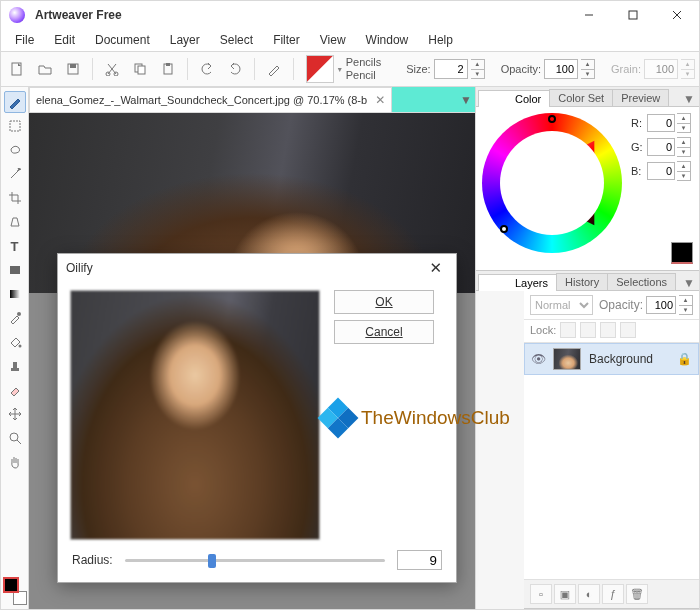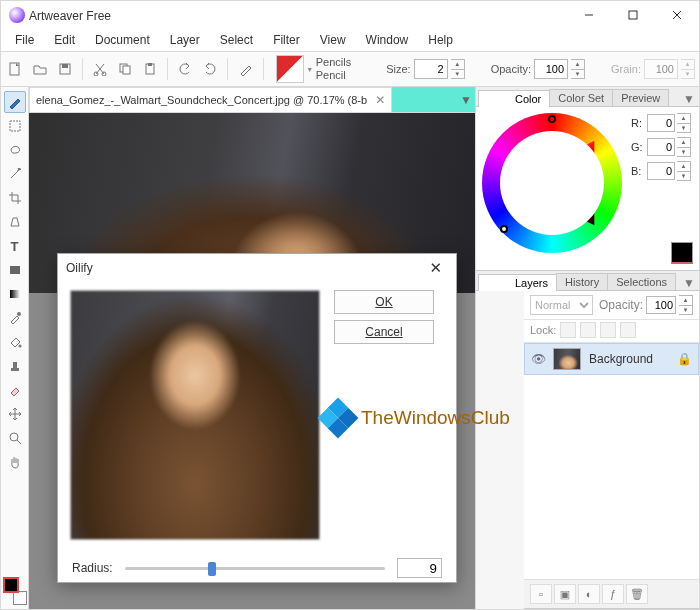--- a/index.html
+++ b/index.html
@@ -22,21 +22,21 @@
     margin: 0; width: 700px; height: 610px; overflow: hidden;
     background: var(--win-bg); border: 1px solid var(--win-border);
     font-size: 12px; color: var(--text); position: relative;
   }
   
   .titlebar {
     height: var(--titlebar-h); display: flex; align-items: center;
     padding: 0 0 0 8px; justify-content: space-between;
     border-bottom: 1px solid transparent;
   }
-  .titlebar .left { display:flex; align-items:flex-end; gap:4px; }
+  .titlebar .left { display:flex; align-items:center; gap:10px;font-weight:bold; }
   .app-icon {
     width:16px; height:16px; border-radius:50%;
     background: radial-gradient(circle at 35% 35%, #fff, #c79cff 40%, #8a4fff 70%, #4b1f8a);
   }
   .winbtns { display:flex; }
   .winbtn { width:44px; height:var(--titlebar-h); display:flex; align-items:center; justify-content:center; }
   
   .menubar { height:var(--menubar-h); display:flex; align-items:center; padding:0 6px; gap:4px;}
   .menubar span { padding:2px 8px; border-radius:2px; }
   
@@ -52,21 +52,21 @@
   }
   .tsep { width:1px; height:22px; background:#ddd; margin:0 3px;}
   .brush-group { display:flex; align-items:center; gap:4px; padding:0 4px; height:28px; border:1px solid transparent;}
   .brush-swatch { width:28px; height:28px; border:1px solid #ccc; position:relative; background:#fff;}
   .brush-swatch::after{
     content:""; position:absolute; inset:0;
     background:#db2b2b; clip-path: polygon(0 0, 100% 0, 0 100%);
   }
   .brush-labels { display:flex; flex-direction:column; line-height:13px; font-size:11px; color:#555;}
   .toolbar-spacer { flex:1; }
-  .num-field { display:flex; align-items:center; gap:3px; margin-left:22px;}
+  .num-field { display:flex; align-items:center; gap:3px; margin-left:12px;}
   .num-field label { font-size:11px; color:#555;}
   .num-field input {
     width:34px; height:20px; border:1px solid var(--input-bd);
     text-align:right; padding:0 3px; font-size:11px;
   }
   .spin { width:14px; height:20px; border:1px solid var(--input-bd); border-left:none;
     display:flex; flex-direction:column; }
   .spin div{flex:1; font-size:7px; line-height:8px; text-align:center; color:#666;}
   .spin div:first-child{border-bottom:1px solid var(--input-bd);}
   .disabled { opacity:0.45; pointer-events:none;}
@@ -194,21 +194,21 @@
       radial-gradient(ellipse 70px 84px at 50% 34%, #edcaa2 0%, #dba97c 35%, rgba(0,0,0,0) 65%),
       radial-gradient(ellipse 150px 200px at 50% 78%, #7a5231 0%, #5a3a20 45%, #3d2713 75%, rgba(0,0,0,0) 95%),
       linear-gradient(100deg, #3a3a3d 0%, #4b4b51 40%, #5d5d67 55%, #3a3a40 70%, #2c2c30 100%);
     filter: blur(0.8px) contrast(0.97);
   }
   .dlg-btns{display:flex; flex-direction:column; gap:6px; width:100px;}
   .dlg-btn{
     height:24px; border:1px solid #bcbcbc; background:#fcfcfc; font-size:12px;
     display:flex; align-items:center; justify-content:center;text-decoration:underline;
   }
-  .dlg-foot{ display:flex; align-items:center; gap:12px; padding:6px 14px 4px;}
+  .dlg-foot{ display:flex; align-items:center; gap:12px; padding:6px 14px 12px;}
   .slider{ flex:1; position:relative; height:18px;}
   .slider-track{position:absolute; left:0; right:0; top:8px; height:3px; background:#c8c8c8; border-radius:2px;}
   .slider-thumb{position:absolute; top:3px; width:8px; height:14px; background:#4a86d8; left:32%; border-radius:2px;}
   .dlg-foot input{width:45px; height:20px; border:1px solid var(--input-bd); text-align:right; padding:0 4px;}
   
   .watermark{
     position:absolute; left:320px; top:400px; z-index:60;
     display:flex; align-items:center; gap:6px; font-size:19px; font-weight:400; color:#a16207;
     pointer-events:none;
   }

